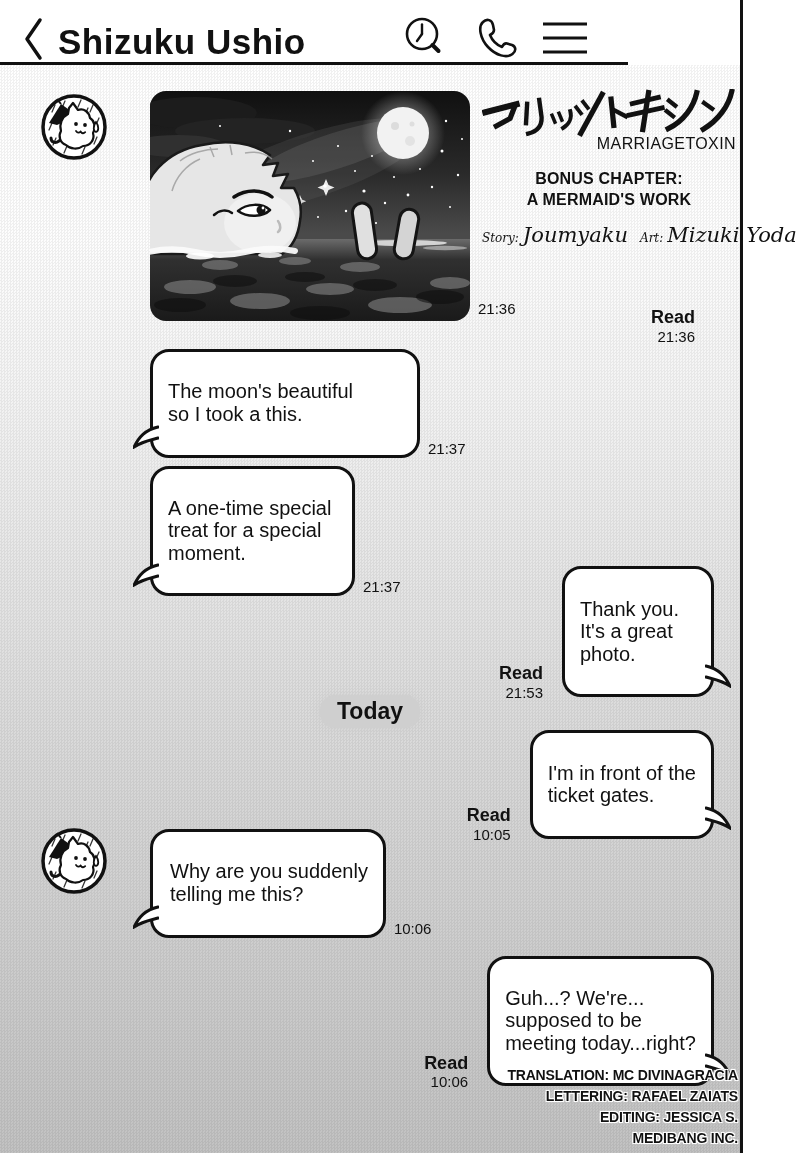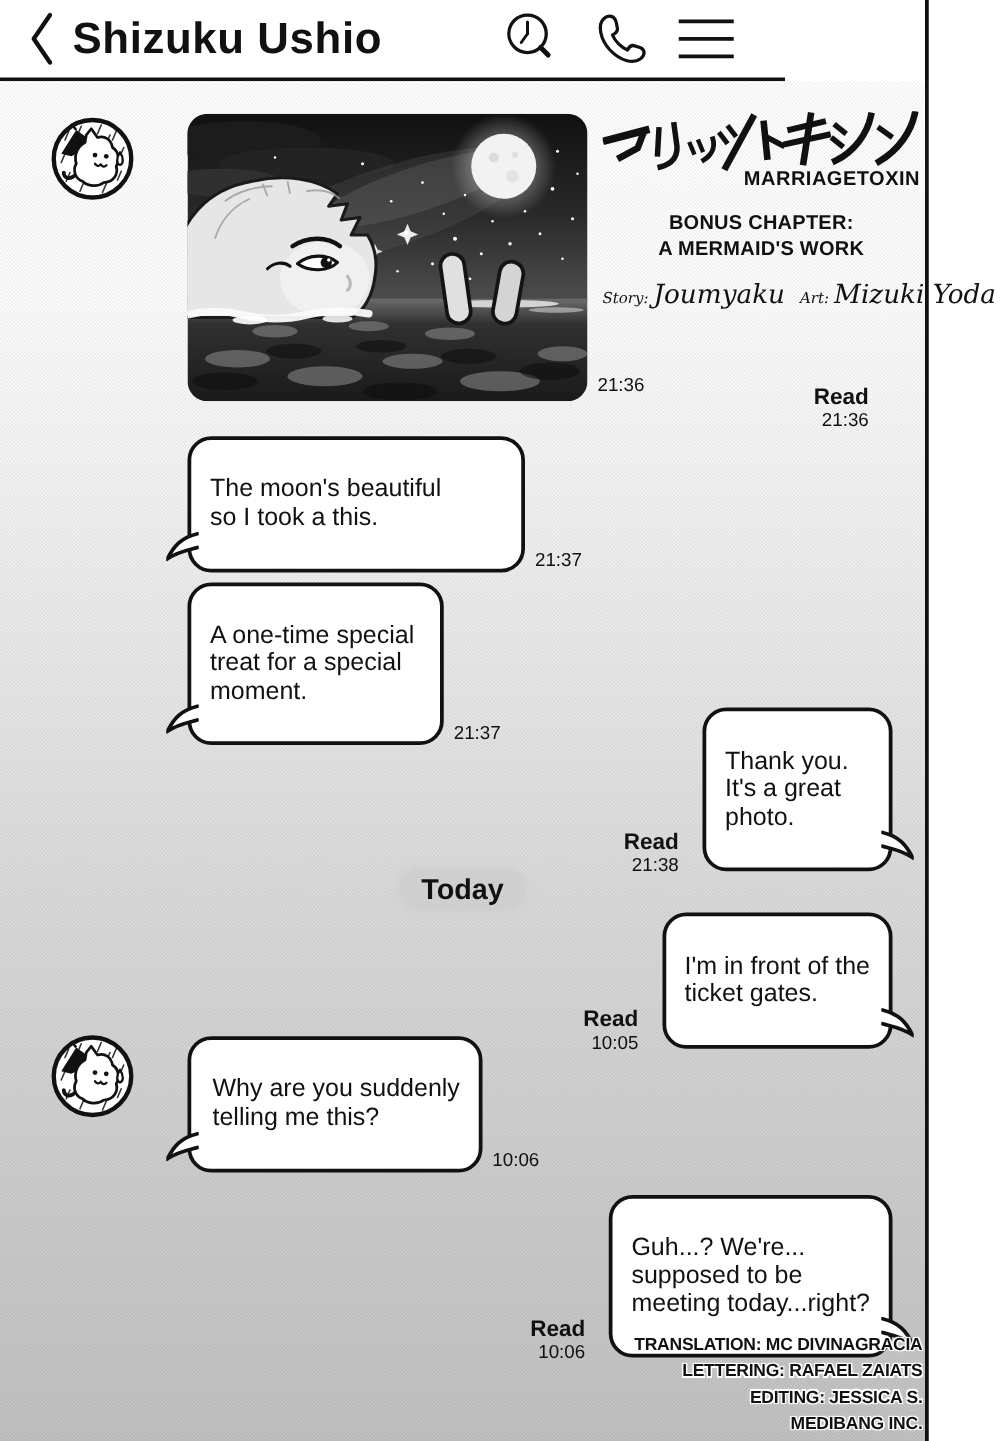--- a/index.html
+++ b/index.html
@@ -2,21 +2,21 @@
 <html><head>
 <meta charset="utf-8">
 <style>
   html,body{margin:0;padding:0;background:#fff;}
   .page{position:relative;width:800px;height:1153px;background:#fff;overflow:hidden;
         font-family:"Liberation Sans",sans-serif;color:#111;}
   
   .frame-vline{position:absolute;left:740px;top:0;width:3px;height:1153px;background:#111;}
   
   .header{position:absolute;left:0;top:0;width:628px;height:62px;background:#fff;
-          border-bottom:3px solid #111;display:flex;align-items:center;}
+          border-bottom:3px solid #111;display:flex;align-items:flex-end;}
   .back{margin-left:22px;display:flex;align-items:center;cursor:pointer;}
   .title{font-size:35px;font-weight:bold;margin-left:14px;letter-spacing:.5px;}
   .hicons{margin-left:auto;display:flex;align-items:center;gap:22px;margin-right:38px;}
   .hicon{display:flex;align-items:center;cursor:pointer;}
   
   .chat{position:absolute;left:0;top:65px;width:740px;height:1088px;
         background:linear-gradient(180deg,#ffffff 0%,#fdfdfd 16%,#f3f3f3 30%,
                    #e7e7e7 45%,#dbdbdb 60%,#cecece 80%,#c2c2c2 100%);}
   .chat::after{content:"";position:absolute;inset:0;pointer-events:none;
         background-image:conic-gradient(#0000000e 25%,transparent 0 50%,#0000000e 0 75%,transparent 0);
@@ -38,21 +38,21 @@
   .meta .mtime{font-size:15px;display:block;}
   .photo{width:320px;height:230px;border-radius:16px;overflow:hidden;display:block;cursor:pointer;}
   .emoji{margin-left:8px;vertical-align:-7px;}
   .gtext{display:flex;align-items:center;}
   
   .divider-row{display:flex;justify-content:center;}
   .pill{background:#cfcfcf;border-radius:15px;padding:3px 17px;font-size:23px;font-weight:bold;
         box-shadow:0 0 6px 3px #cfcfcf88;}
   
   .titleblock{position:absolute;left:482px;top:24px;width:254px;z-index:2;text-align:center;}
-  .logo-en{font-size:16px;font-weight:bold;text-align:right;letter-spacing:.4px;margin-top:-6px;}
+  .logo-en{font-size:16px;font-weight:normal;text-align:right;letter-spacing:.4px;margin-top:-6px;}
   .chapter{margin-top:16px;font-size:16px;font-weight:bold;line-height:1.3;letter-spacing:.2px;}
   .credit-line{font-family:"DejaVu Serif",serif;font-style:italic;margin-top:12px;font-size:21px;
         white-space:nowrap;}
   .credit-line .lbl{font-size:12px;margin-right:4px;}
   .credit-line .art-lbl{margin-left:12px;}
   
   .credits{position:absolute;right:2px;bottom:4px;z-index:2;text-align:right;
         font-size:14px;font-weight:800;line-height:1.5;letter-spacing:-.2px;
         text-shadow:-1px -1px 0 #fff,1px -1px 0 #fff,-1px 1px 0 #fff,1px 1px 0 #fff,0 0 3px #fff;}
   svg{display:block;}
@@ -296,21 +296,21 @@
             <path d="M25 2 C12 5 6 12 1 22 C10 16 18 15 25 13 Z" fill="#fff"></path>
             <path d="M25 2 C12 5 6 12 1 22 C10 16 18 15 25 13" fill="none" stroke="#111" stroke-width="3" stroke-linecap="round"></path>
           </svg>
         </div>
         <span class="time">21:37</span>
       </div>
 
       <div class="row right" style="margin-top:-30px;">
         <div class="meta">
           <span class="read">Read</span>
-          <span class="mtime">21:38</span>
+          <span class="mtime">21:53</span>
         </div>
         <div class="bubble" style="min-width:152px;">
           <span>Thank you.
 It's a great
 photo.</span>
           <svg class="tail tr" width="26" height="24" viewBox="0 0 26 24">
             <path d="M25 2 C12 5 6 12 1 22 C10 16 18 15 25 13 Z" fill="#fff"></path>
             <path d="M25 2 C12 5 6 12 1 22 C10 16 18 15 25 13" fill="none" stroke="#111" stroke-width="3" stroke-linecap="round"></path>
           </svg>
         </div>

